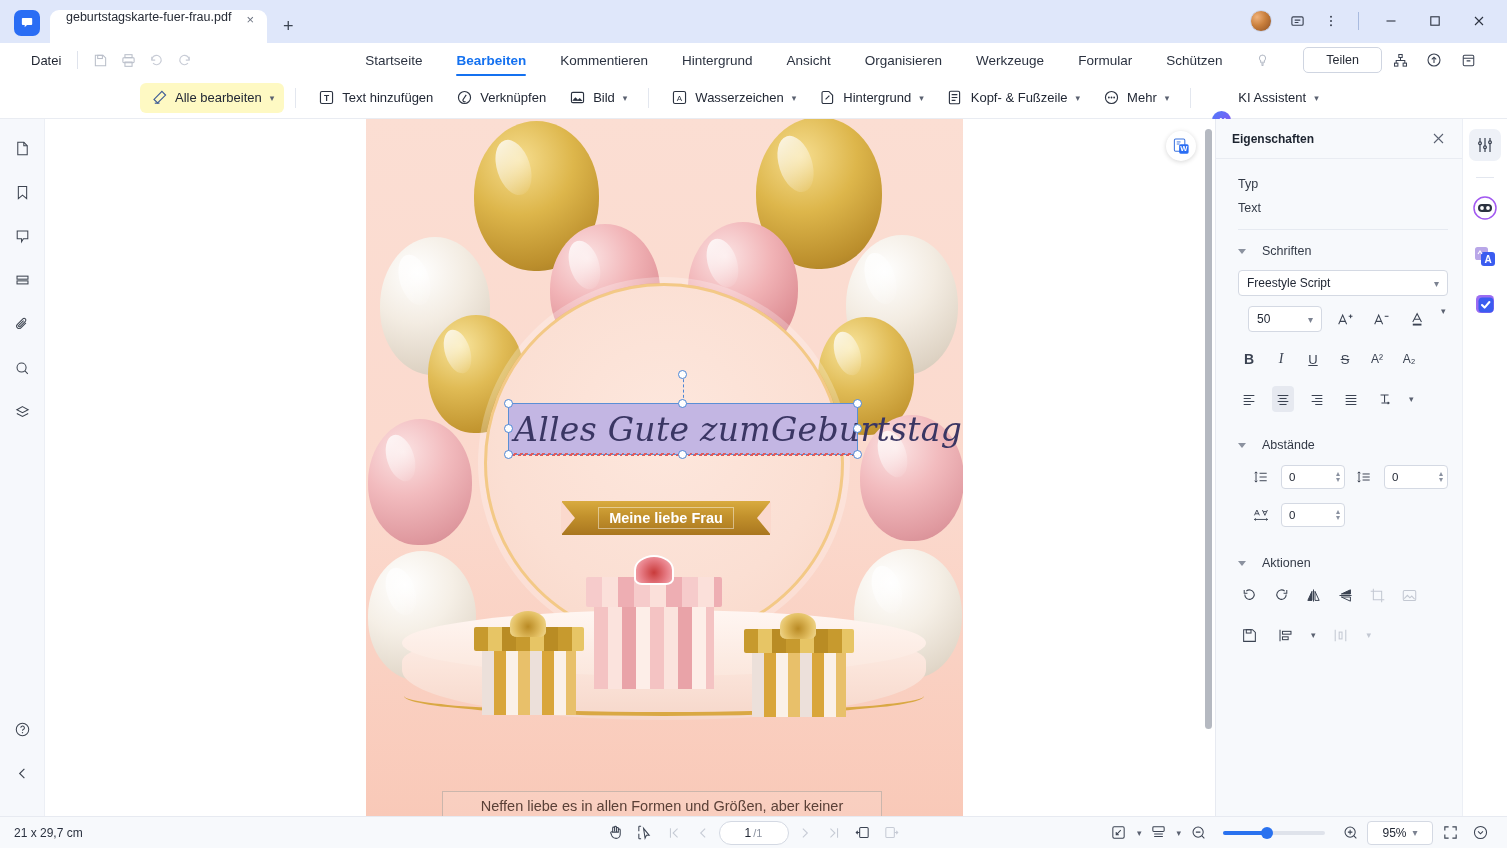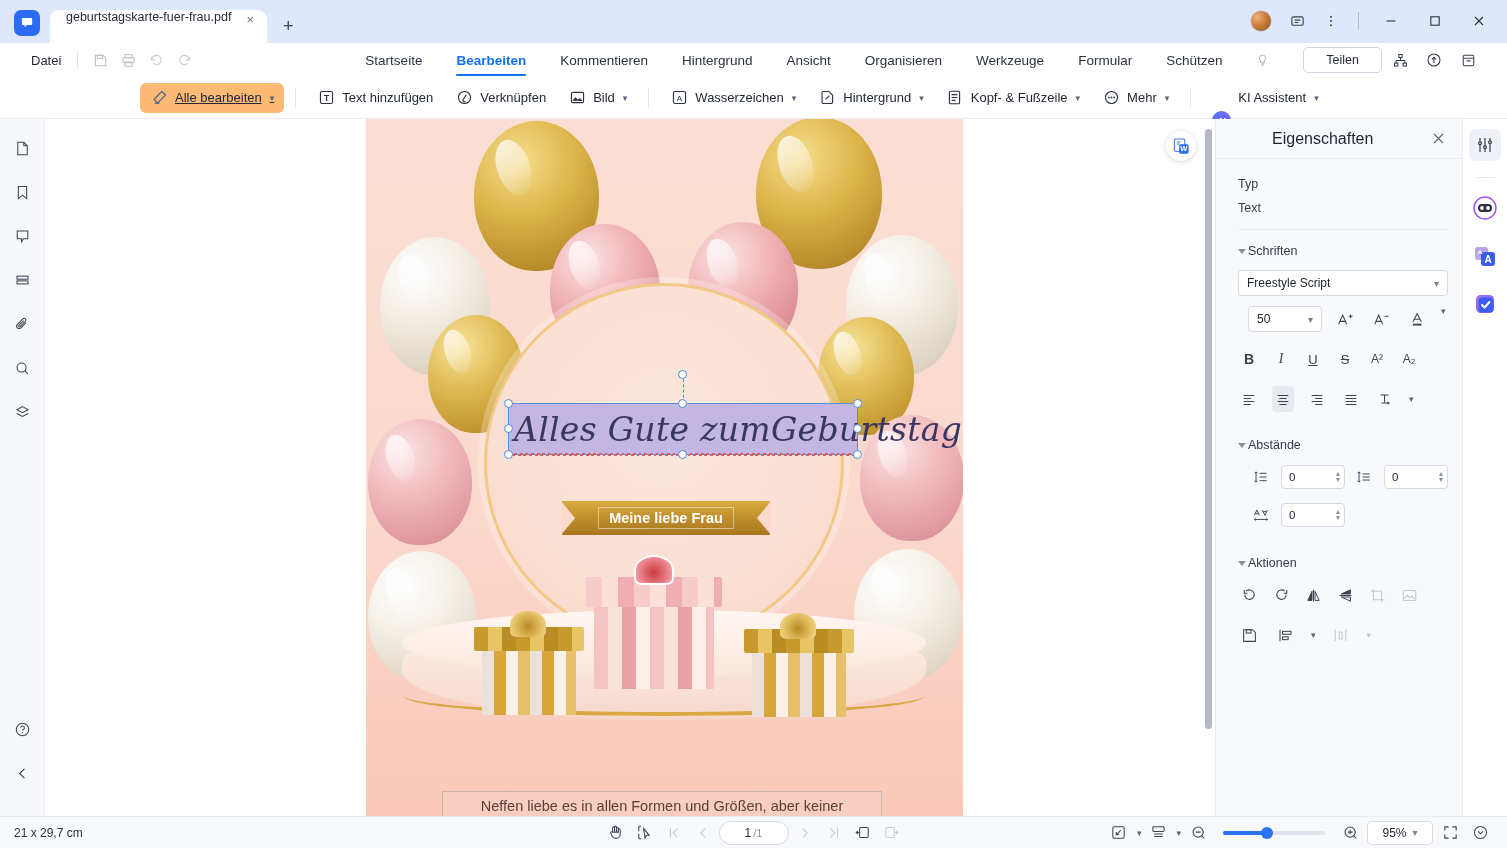--- a/index.html
+++ b/index.html
@@ -69,21 +69,21 @@
 
   
   .ribbon {
     height: 42px; background: #fff; display: flex; align-items: center; padding: 0 10px 0 140px;
     flex: none; border-bottom: 1px solid #e9ecf2; gap: 2px;
   }
   .rb-item {
     height: 30px; display: flex; align-items: center; gap: 7px; padding: 0 10px;
     border-radius: 6px; font-size: 13px; color: #222835; white-space: nowrap;
   }
-  .rb-item.active { background: #fdba74; text-decoration: underline; }
+  .rb-item.active { background: #fef9c3; }
   .rb-ico { width: 18px; height: 18px; display:flex; align-items:center; justify-content:center; color:#2b3240; flex:none;}
   .caret { font-size: 9px; color:#5a6170; margin-left:1px; }
   .rb-sep { width:1px; height:20px; background:#e3e7ef; margin: 0 9px; }
   .ai-badge {
     width:19px; height:19px; border-radius:50%; flex:none;
     background: linear-gradient(135deg,#4f7dfb 0%, #8d4ff0 100%);
     color:#fff; font-size:8.5px; font-weight:700; display:flex; align-items:center; justify-content:center;
     letter-spacing:-0.3px;
     margin-top:46px;
   }
@@ -208,28 +208,28 @@
 
   
   .props {
     width: 247px; background: #f7f9fc; border-left: 1px solid #e7eaf1; flex: none;
     display:flex; flex-direction:column;
   }
   .props-head {
     height: 40px; display:flex; align-items:center; padding: 0 12px 0 16px;
     border-bottom: 1px solid #e9ecf2;
   }
-  .props-title { font-size: 16px; font-weight: 400; color: #1d2430; margin-left: 40px; }
+  .props-title { font-size: 12px; font-weight: 700; color: #1d2430; }
   .props-close { margin-left:auto; width:24px;height:24px; display:flex;align-items:center;justify-content:center;
     color:#5b6272; font-size:15px; border-radius:4px; }
   .props-body { padding: 12px 14px 0 22px; overflow:hidden; }
   .p-label { font-size: 12.5px; color:#333a47; margin: 6px 0 10px; }
   .p-value { font-size: 12.5px; color:#333a47; margin-bottom: 14px; }
   .p-divider { height:1px; background:#e6eaf1; margin: 2px 0 14px 0; }
-  .sect-head { display:flex; align-items:center; gap:2px; margin-bottom: 12px; }
+  .sect-head { display:flex; align-items:center; gap:16px; margin-bottom: 12px; }
   .tri { width:0;height:0; border-left:4.5px solid transparent; border-right:4.5px solid transparent;
     border-top:5px solid #8b929f; }
   .sect-title { font-size: 12.5px; color:#333a47; }
   .select {
     height: 26px; border:1px solid #d4d9e3; border-radius:4px; background:#fff;
     display:flex; align-items:center; padding: 0 8px; font-size:12px; color:#222835;
   }
   .select .caret2 { margin-left:auto; color:#7b8291; font-size:10px; }
   .row { display:flex; align-items:flex-start; gap:10px; margin-top:10px;padding-left:10px; }
   .size-select { width: 74px; }

